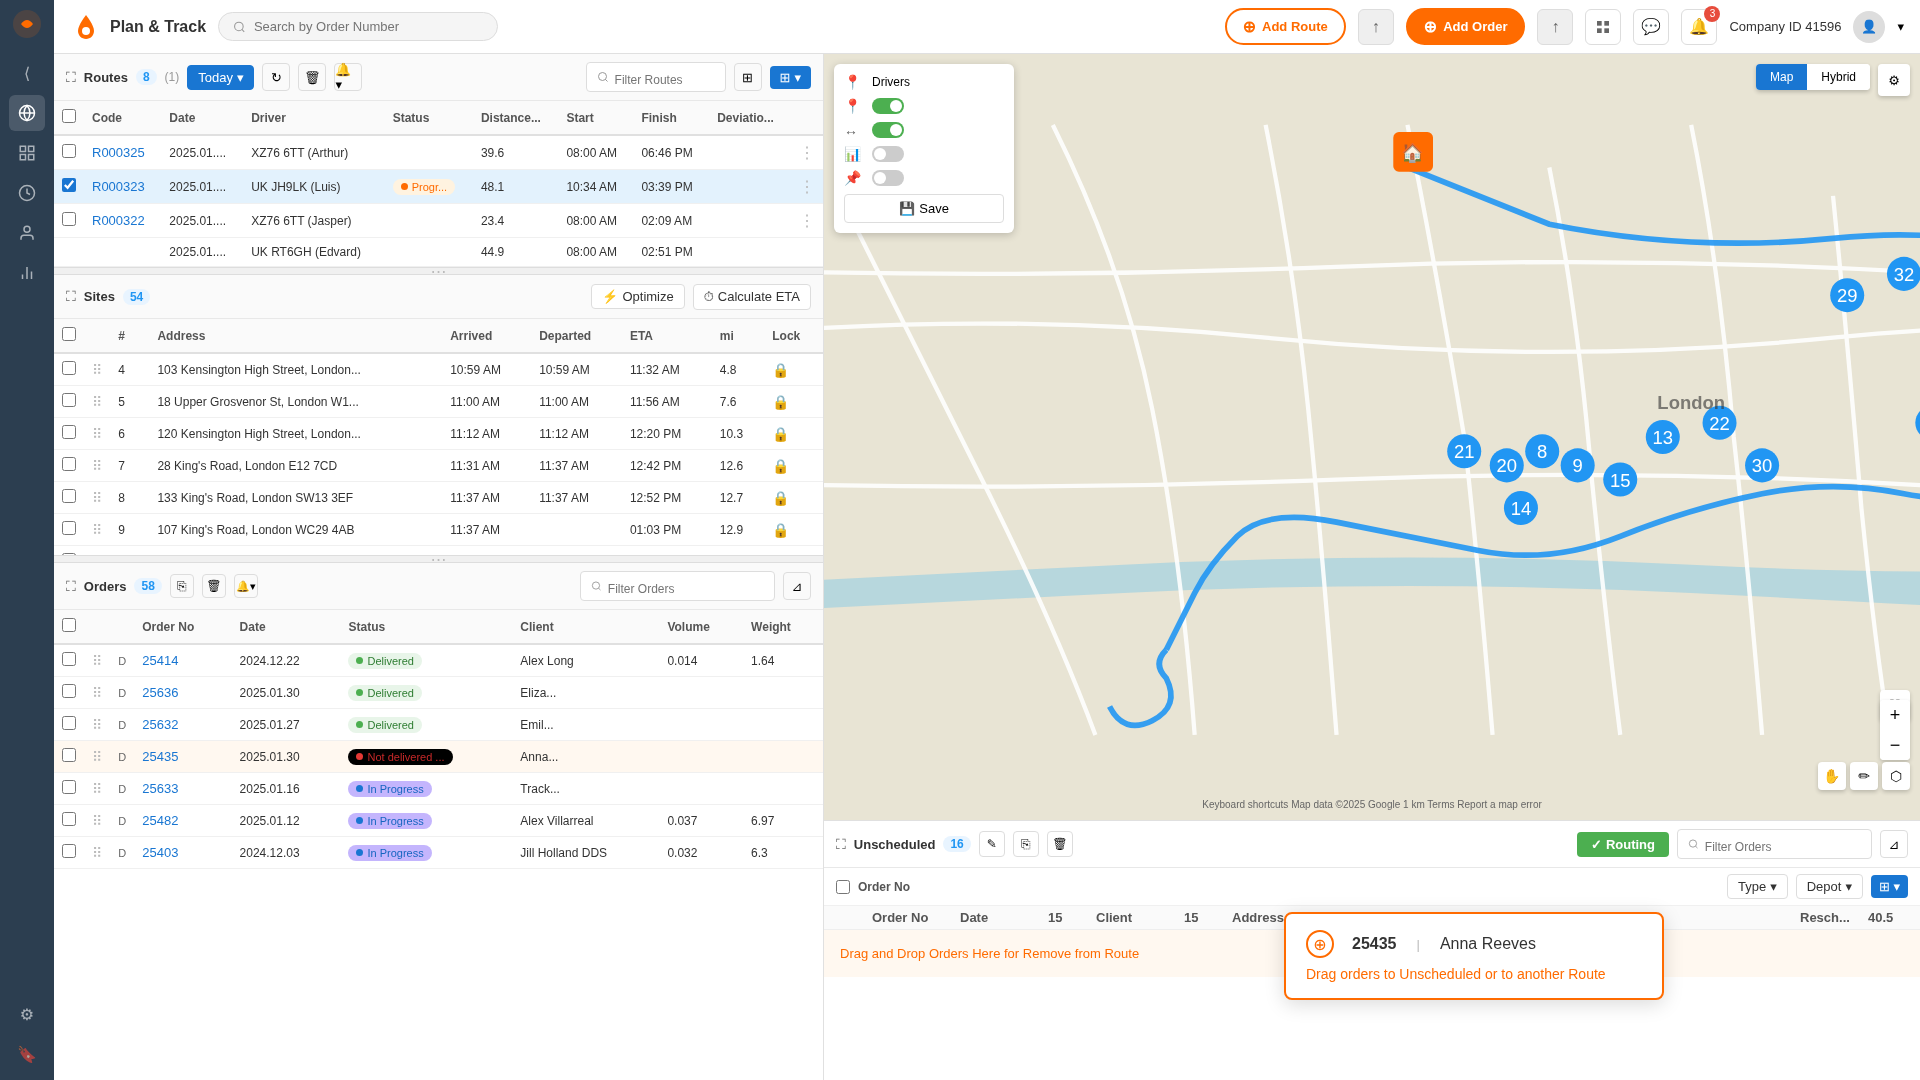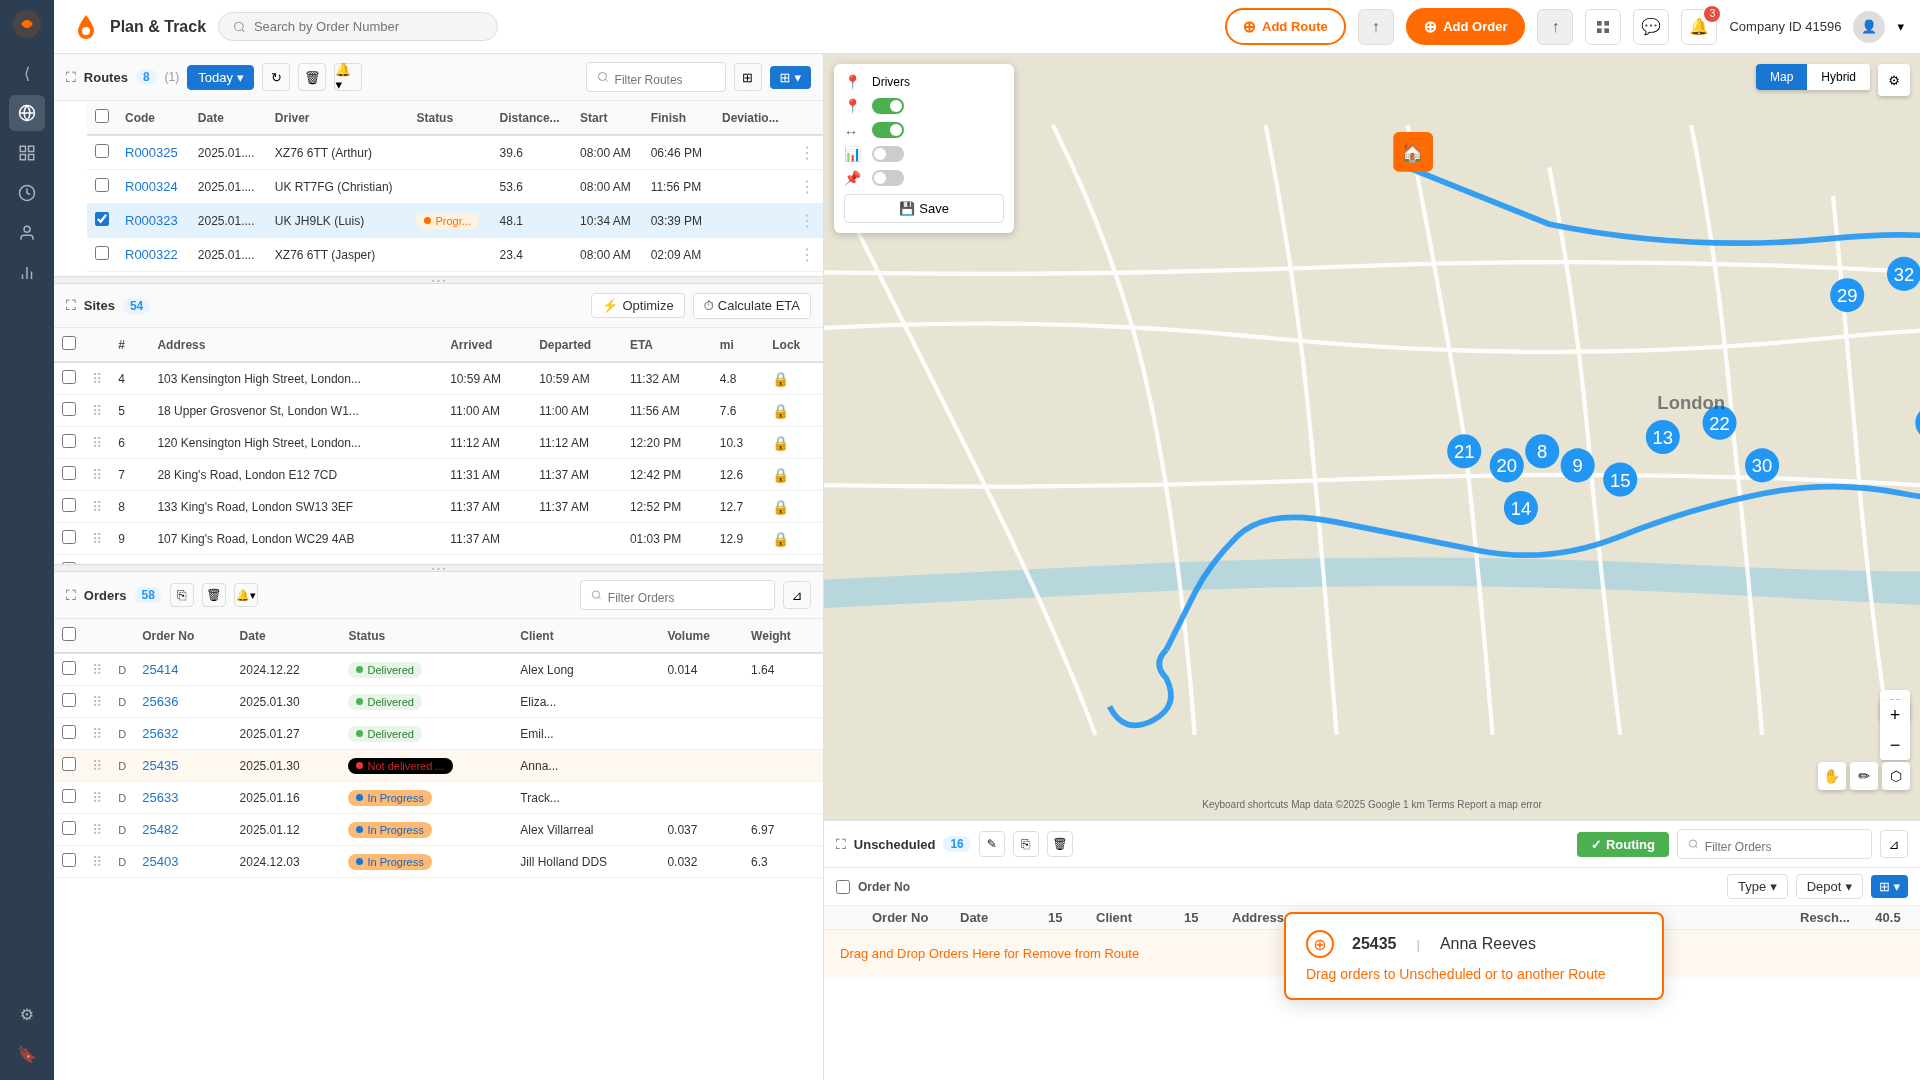--- a/index.html
+++ b/index.html
@@ -42,33 +42,33 @@
 
     
     .section-header { display: flex; align-items: center; padding: 8px 12px; gap: 8px; background: #fafafa; border-bottom: 1px solid #e8e8e8; min-height: 44px; }
     .section-title { font-weight: 600; color: #333; font-size: 13px; }
     .count-badge { background: #e8f4ff; color: #2196F3; border-radius: 10px; padding: 1px 7px; font-size: 12px; font-weight: 600; }
     .btn-small { padding: 4px 10px; border: 1px solid #ddd; border-radius: 4px; background: white; cursor: pointer; font-size: 12px; display: flex; align-items: center; gap: 4px; color: #333; }
     .btn-small.active { background: #1976d2; color: white; border-color: #1976d2; }
     .section-spacer { flex: 1; }
 
     
-    .table-container { overflow-y: auto; overflow-x: hidden; margin-left: 33px; }
+    .table-container { overflow-y: auto; overflow-x: hidden; }
     .table { width: 100%; border-collapse: collapse; }
     .table thead th { background: #fafafa; padding: 8px 8px; text-align: left; font-weight: 600; color: #555; font-size: 12px; border-bottom: 2px solid #e0e0e0; white-space: nowrap; }
     .table tbody tr { border-bottom: 1px solid #f0f0f0; }
     .table tbody td { padding: 7px 8px; color: #333; font-size: 12px; white-space: nowrap; }
     .table tbody tr.selected { background: #e3f2fd; }
     .checkbox { width: 14px; height: 14px; cursor: pointer; }
     .route-link { color: #1976d2; text-decoration: none; font-weight: 500; }
     .status-badge { display: inline-flex; align-items: center; gap: 4px; padding: 2px 8px; border-radius: 10px; font-size: 11px; font-weight: 500; }
     .status-progress { background: #fff3e0; color: #ff6b00; }
     .status-delivered { background: #e8f5e9; color: #2e7d32; }
     .status-not-delivered { background: #000000; color: #c62828; }
-    .status-in-progress { background: #fdba74; color: #1565c0; }
+    .status-in-progress { background: #c4b5fd; color: #1565c0; }
     .dot { width: 7px; height: 7px; border-radius: 50%; display: inline-block; }
     .dot-orange { background: #ff6b00; }
     .dot-green { background: #4caf50; }
     .dot-red { background: #e53935; }
     .dot-blue { background: #1976d2; }
     .drag-handle { color: #bbb; cursor: grab; font-size: 14px; }
     .lock-icon { color: #bbb; font-size: 14px; }
     .three-dots { color: #bbb; cursor: pointer; font-size: 16px; }
     .resize-handle { height: 8px; background: #f0f0f0; cursor: ns-resize; border-top: 1px solid #ddd; border-bottom: 1px solid #ddd; display: flex; align-items: center; justify-content: center; }
     .resize-handle::after { content: '⋯'; color: #bbb; font-size: 16px; }
@@ -281,32 +281,20 @@
               <td><a class="route-link">R000325</a></td>
               <td>2025.01....</td>
               <td>XZ76 6TT (Arthur)</td>
               <td></td>
               <td>39.6</td>
               <td>08:00 AM</td>
               <td>06:46 PM</td>
               <td></td>
               <td><span class="three-dots">⋮</span></td>
             </tr>
-            <tr>
-              <td><input type="checkbox" class="checkbox" style=""></td>
-              <td><a class="route-link">R000324</a></td>
-              <td>2025.01....</td>
-              <td>UK RT7FG (Christian)</td>
-              <td></td>
-              <td>53.6</td>
-              <td>08:00 AM</td>
-              <td>11:56 PM</td>
-              <td></td>
-              <td><span class="three-dots">⋮</span></td>
-            </tr>
             <tr class="selected">
               <td><input type="checkbox" class="checkbox cb-blue" checked="" style=""></td>
               <td><a class="route-link">R000323</a></td>
               <td>2025.01....</td>
               <td>UK JH9LK (Luis)</td>
               <td><span class="status-badge status-progress"><span class="dot dot-orange"></span>Progr...</span></td>
               <td>48.1</td>
               <td>10:34 AM</td>
               <td>03:39 PM</td>
               <td></td>
@@ -735,21 +723,21 @@
 
         <div style="display:flex;padding:4px 12px;background:#fafafa;border-bottom:1px solid #eee;font-size:11px;font-weight:600;color:#555;gap:8px;">
           <span style="width:28px;"></span>
           <span style="width:80px;">Order No</span>
           <span style="width:80px;">Date</span>
           <span style="width:40px;">15</span>
           <span style="width:80px;">Client</span>
           <span style="width:40px;">15</span>
           <span style="flex:1;">Address</span>
           <span style="width:60px;">Resch...</span>
-          <span style="width:40px;text-align:center;">40.5</span>
+          <span style="width:40px;">40.5</span>
         </div>
 
         <div class="unscheduled-drop-zone">
           <span>Drag and Drop Orders Here for Remove from Route</span>
         </div>
       </div>
 
       <div class="drag-tooltip">
         <div class="drag-tooltip-header">
           <div style="display:flex;align-items:center;">

